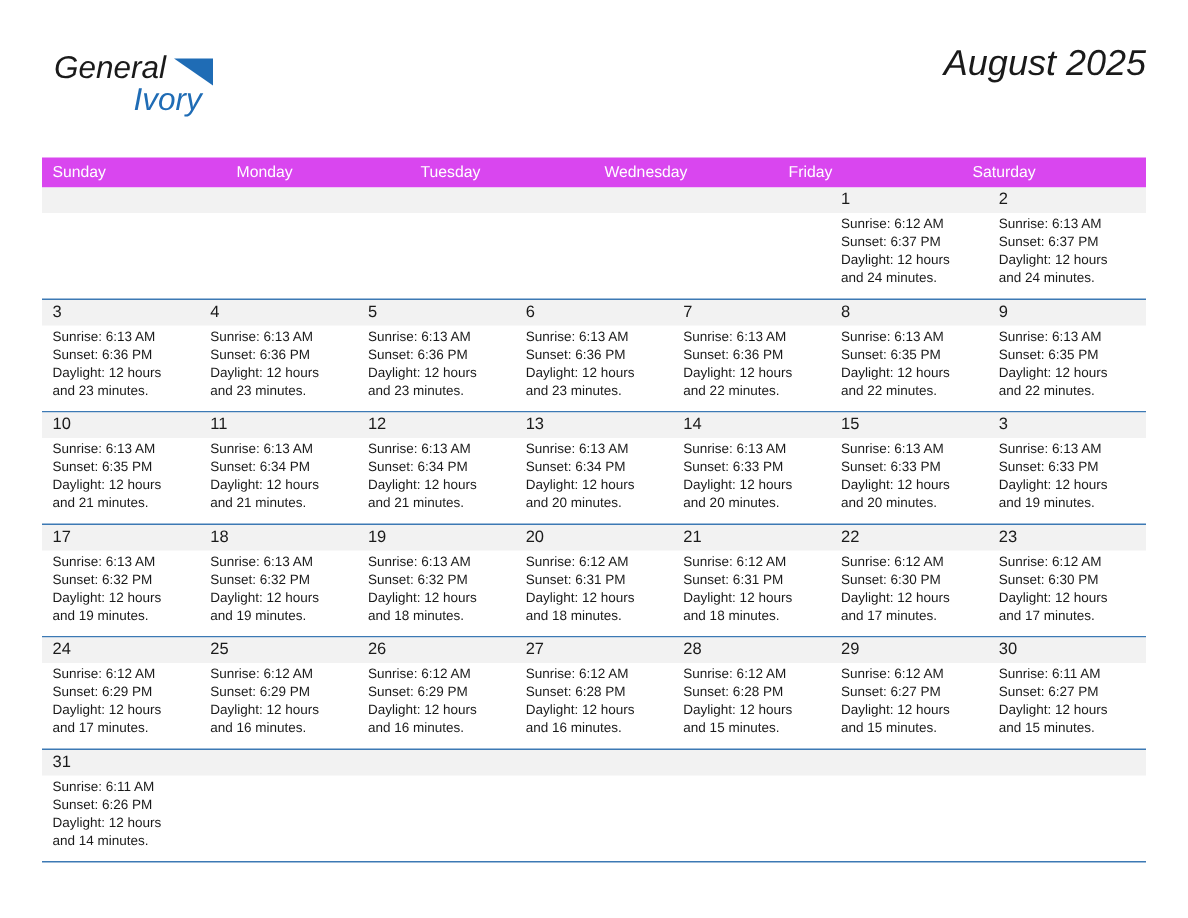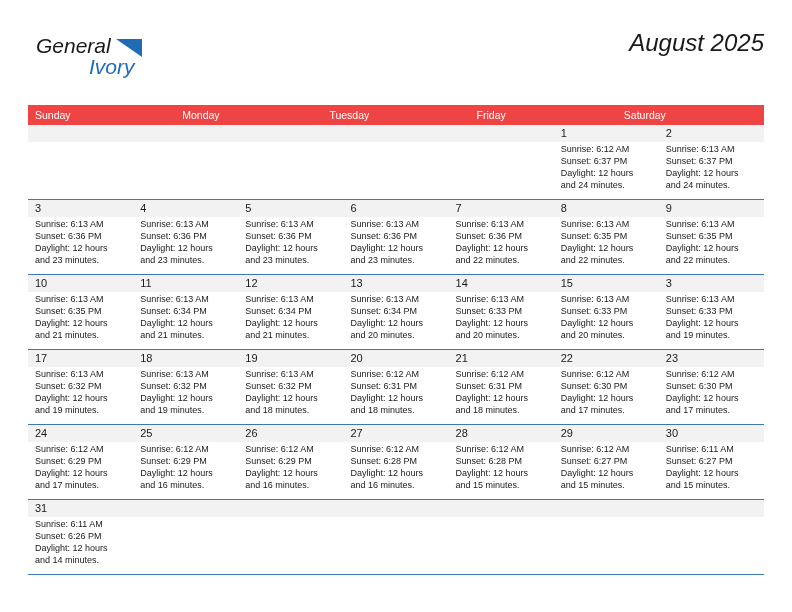--- a/index.html
+++ b/index.html
@@ -90,21 +90,21 @@
   
   .calendar {
     position: absolute;
     left: 28px;
     top: 105px;
     width: 736px;
   }
   .weekday-row {
     display: flex;
     width: 100%;
-    background: #ef4444;
+    background: #d946ef;
     height: 20px;
   }
   .weekday-cell {
     flex: 1 1 0;
     box-sizing: border-box;
     color: #ffffff;
     font-size: 10.5px;
     line-height: 20px;
     padding-left: 7px;
     white-space: nowrap;
@@ -168,20 +168,21 @@
       <div class="cal-title">August 2025</div>
     </div>
 
   </div>
 
   <div class="calendar">
     <div class="weekday-row" id="weekday-row">
         <div class="weekday-cell">Sunday</div>
         <div class="weekday-cell">Monday</div>
         <div class="weekday-cell">Tuesday</div>
+        <div class="weekday-cell">Wednesday</div>
         <div class="weekday-cell">Friday</div>
         <div class="weekday-cell">Saturday</div>
       </div>
     <div id="calendar-body">
         <div class="week-row">
           <div class="daterow-bg"></div>
           <div class="day-cell empty">
             <div class="day-num"></div>
             <div class="day-lines"></div>
           </div>

